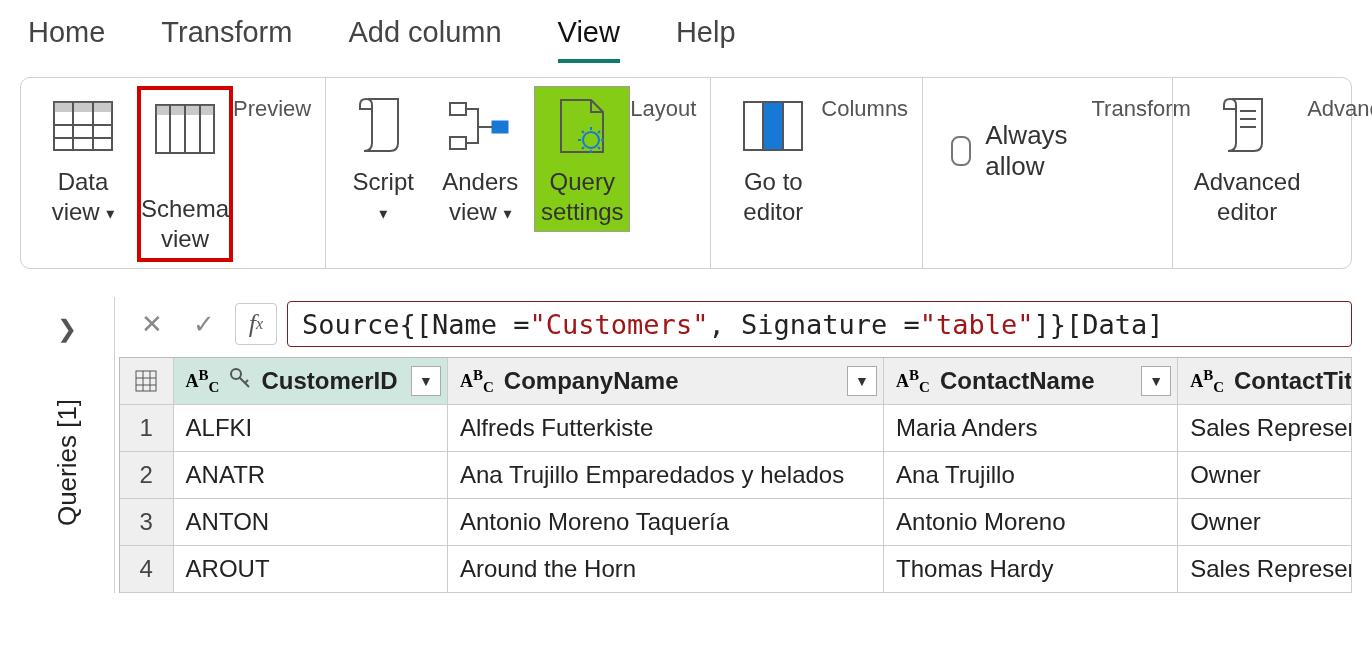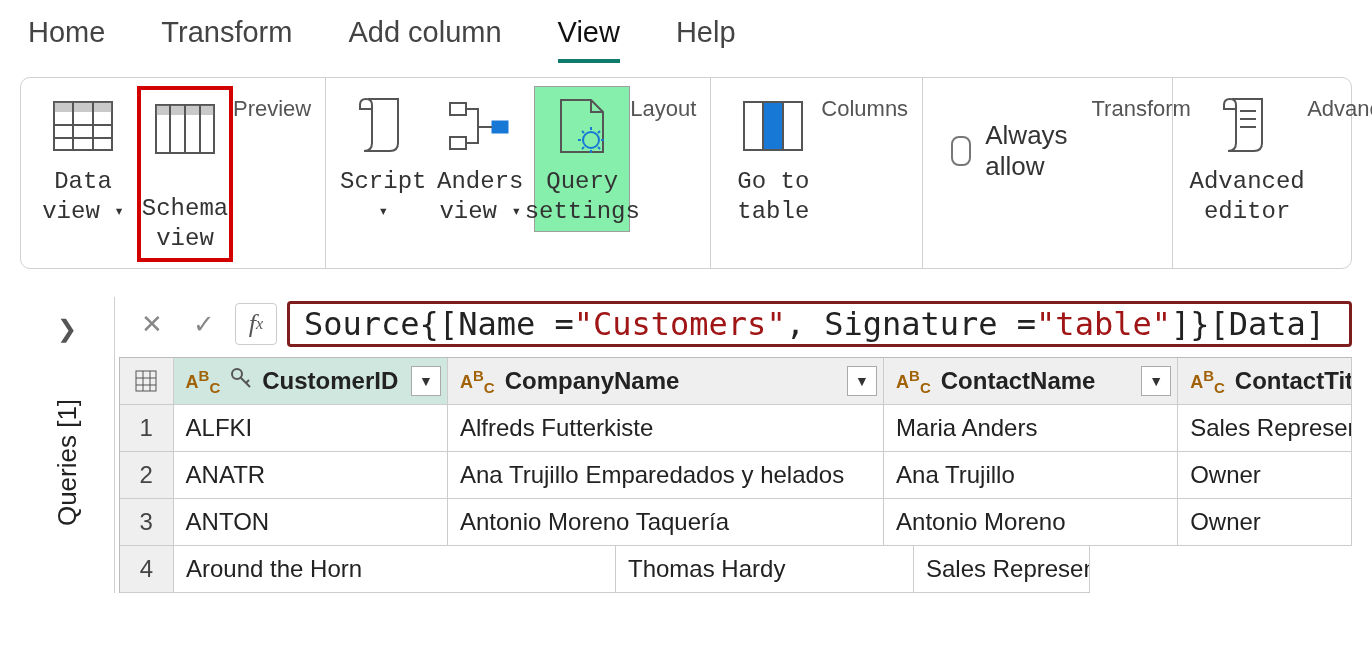--- a/index.html
+++ b/index.html
@@ -55,41 +55,40 @@
     display: flex;
     flex-direction: column;
     align-items: center;
     justify-content: flex-start;
     width: 96px;
     cursor: pointer;
     padding: 4px 2px;
     border: 1px solid transparent;
   }
   .rbtn.selected {
-    background: #86efac;
+    background: #84cc16;
     border: 1px solid #9e9e9e;
   }
   .rbtn.highlight {
     border: 4px solid #d30000;
     gap: 24px;
   }
   .rbtn .icon-slot {
     height: 70px;
     display: flex;
     align-items: center;
     justify-content: center;
   }
   .rbtn .label {
     font-size: 24px;
     line-height: 1.25;
     text-align: center;
     color: #333;
     margin-top: 6px;
     white-space: pre-line;
-    font-family: Liberation Mono, monospace;
   }
   .rbtn .label .chev {
     font-size: 16px;
     vertical-align: middle;
   }
   .group-caption {
     font-size: 22px;
     color: #555;
     margin-top: 10px;
   }
@@ -163,28 +162,28 @@
   }
   .fx-btn.fx {
     font-style: italic;
     border: 1px solid #ccc;
     border-radius: 4px;
     color: #555;
     font-family: Georgia, serif;
   }
   .formula {
     flex: 1;
-    border: 3px solid #7f1d1d;
+    border: 1px solid #7f1d1d;
     border-radius: 4px;
     height: 46px;
     display: flex;
     align-items: center;
     padding: 0 14px;
     font-family: Consolas, monospace;
-    font-size: 32px;
+    font-size: 27px;
     color: #222;
     overflow: hidden;
     white-space: nowrap;
   }
   .formula .str { color: #a01515; }
   
   .grid {
     margin-left: 4px;
     border-top: 1px solid #bbb;
     border-left: 1px solid #bbb;
@@ -225,23 +224,23 @@
     height: 30px;
     border: 1px solid #aaa;
     background: #fff;
     display: flex;
     align-items: center;
     justify-content: center;
     font-size: 14px;
     color: #333;
   }
   .type-ico {
-    font-family: Liberation Sans, sans-serif;
+    font-family: Liberation Serif, serif;
     font-size: 18px;
-    color: #a16207;
+    color: #000000;
   }
 </style>
 </head>
 <body>
 
 <div class="tabs">
   <div class="tab">Home</div>
   <div class="tab">Transform</div>
   <div class="tab">Add column</div>
   <div class="tab active">View</div>
@@ -328,21 +327,21 @@
       <div class="rbtn">
         <div class="icon-slot">
           <svg width="60" height="50" viewBox="0 0 60 50">
                 <rect x="1" y="1" width="58" height="48" fill="none" stroke="#555" stroke-width="2"></rect>
                 <line x1="20" y1="1" x2="20" y2="49" stroke="#555" stroke-width="2"></line>
                 <line x1="40" y1="1" x2="40" y2="49" stroke="#555" stroke-width="2"></line>
                 <rect x="21" y="2" width="18" height="46" fill="#1878d6"></rect>
               </svg>
         </div>
         <div class="label">Go to
-table</div>
+editor</div>
       </div>
     </div>
     <div class="group-caption">Columns</div>
   </div>
 
   <div class="group" style="min-width:250px">
     <div class="param-row">
       <div class="checkbox"></div>
       <div class="param-label">Always allow</div>
     </div>
@@ -447,19 +446,20 @@
       <div class="grow">
         <div class="gcell c-idx">3</div>
         <div class="gcell c-cust">ANTON</div>
         <div class="gcell c-comp">Antonio Moreno Taquería</div>
         <div class="gcell c-cont">Antonio Moreno</div>
         <div class="gcell c-titl">Owner</div>
       </div>
 
       <div class="grow">
         <div class="gcell c-idx">4</div>
+        <div class="gcell c-cust">AROUT</div>
         <div class="gcell c-comp">Around the Horn</div>
         <div class="gcell c-cont">Thomas Hardy</div>
         <div class="gcell c-titl">Sales Represent</div>
       </div>
     </div>
   </div>
 </div>
 
 </body></html>

